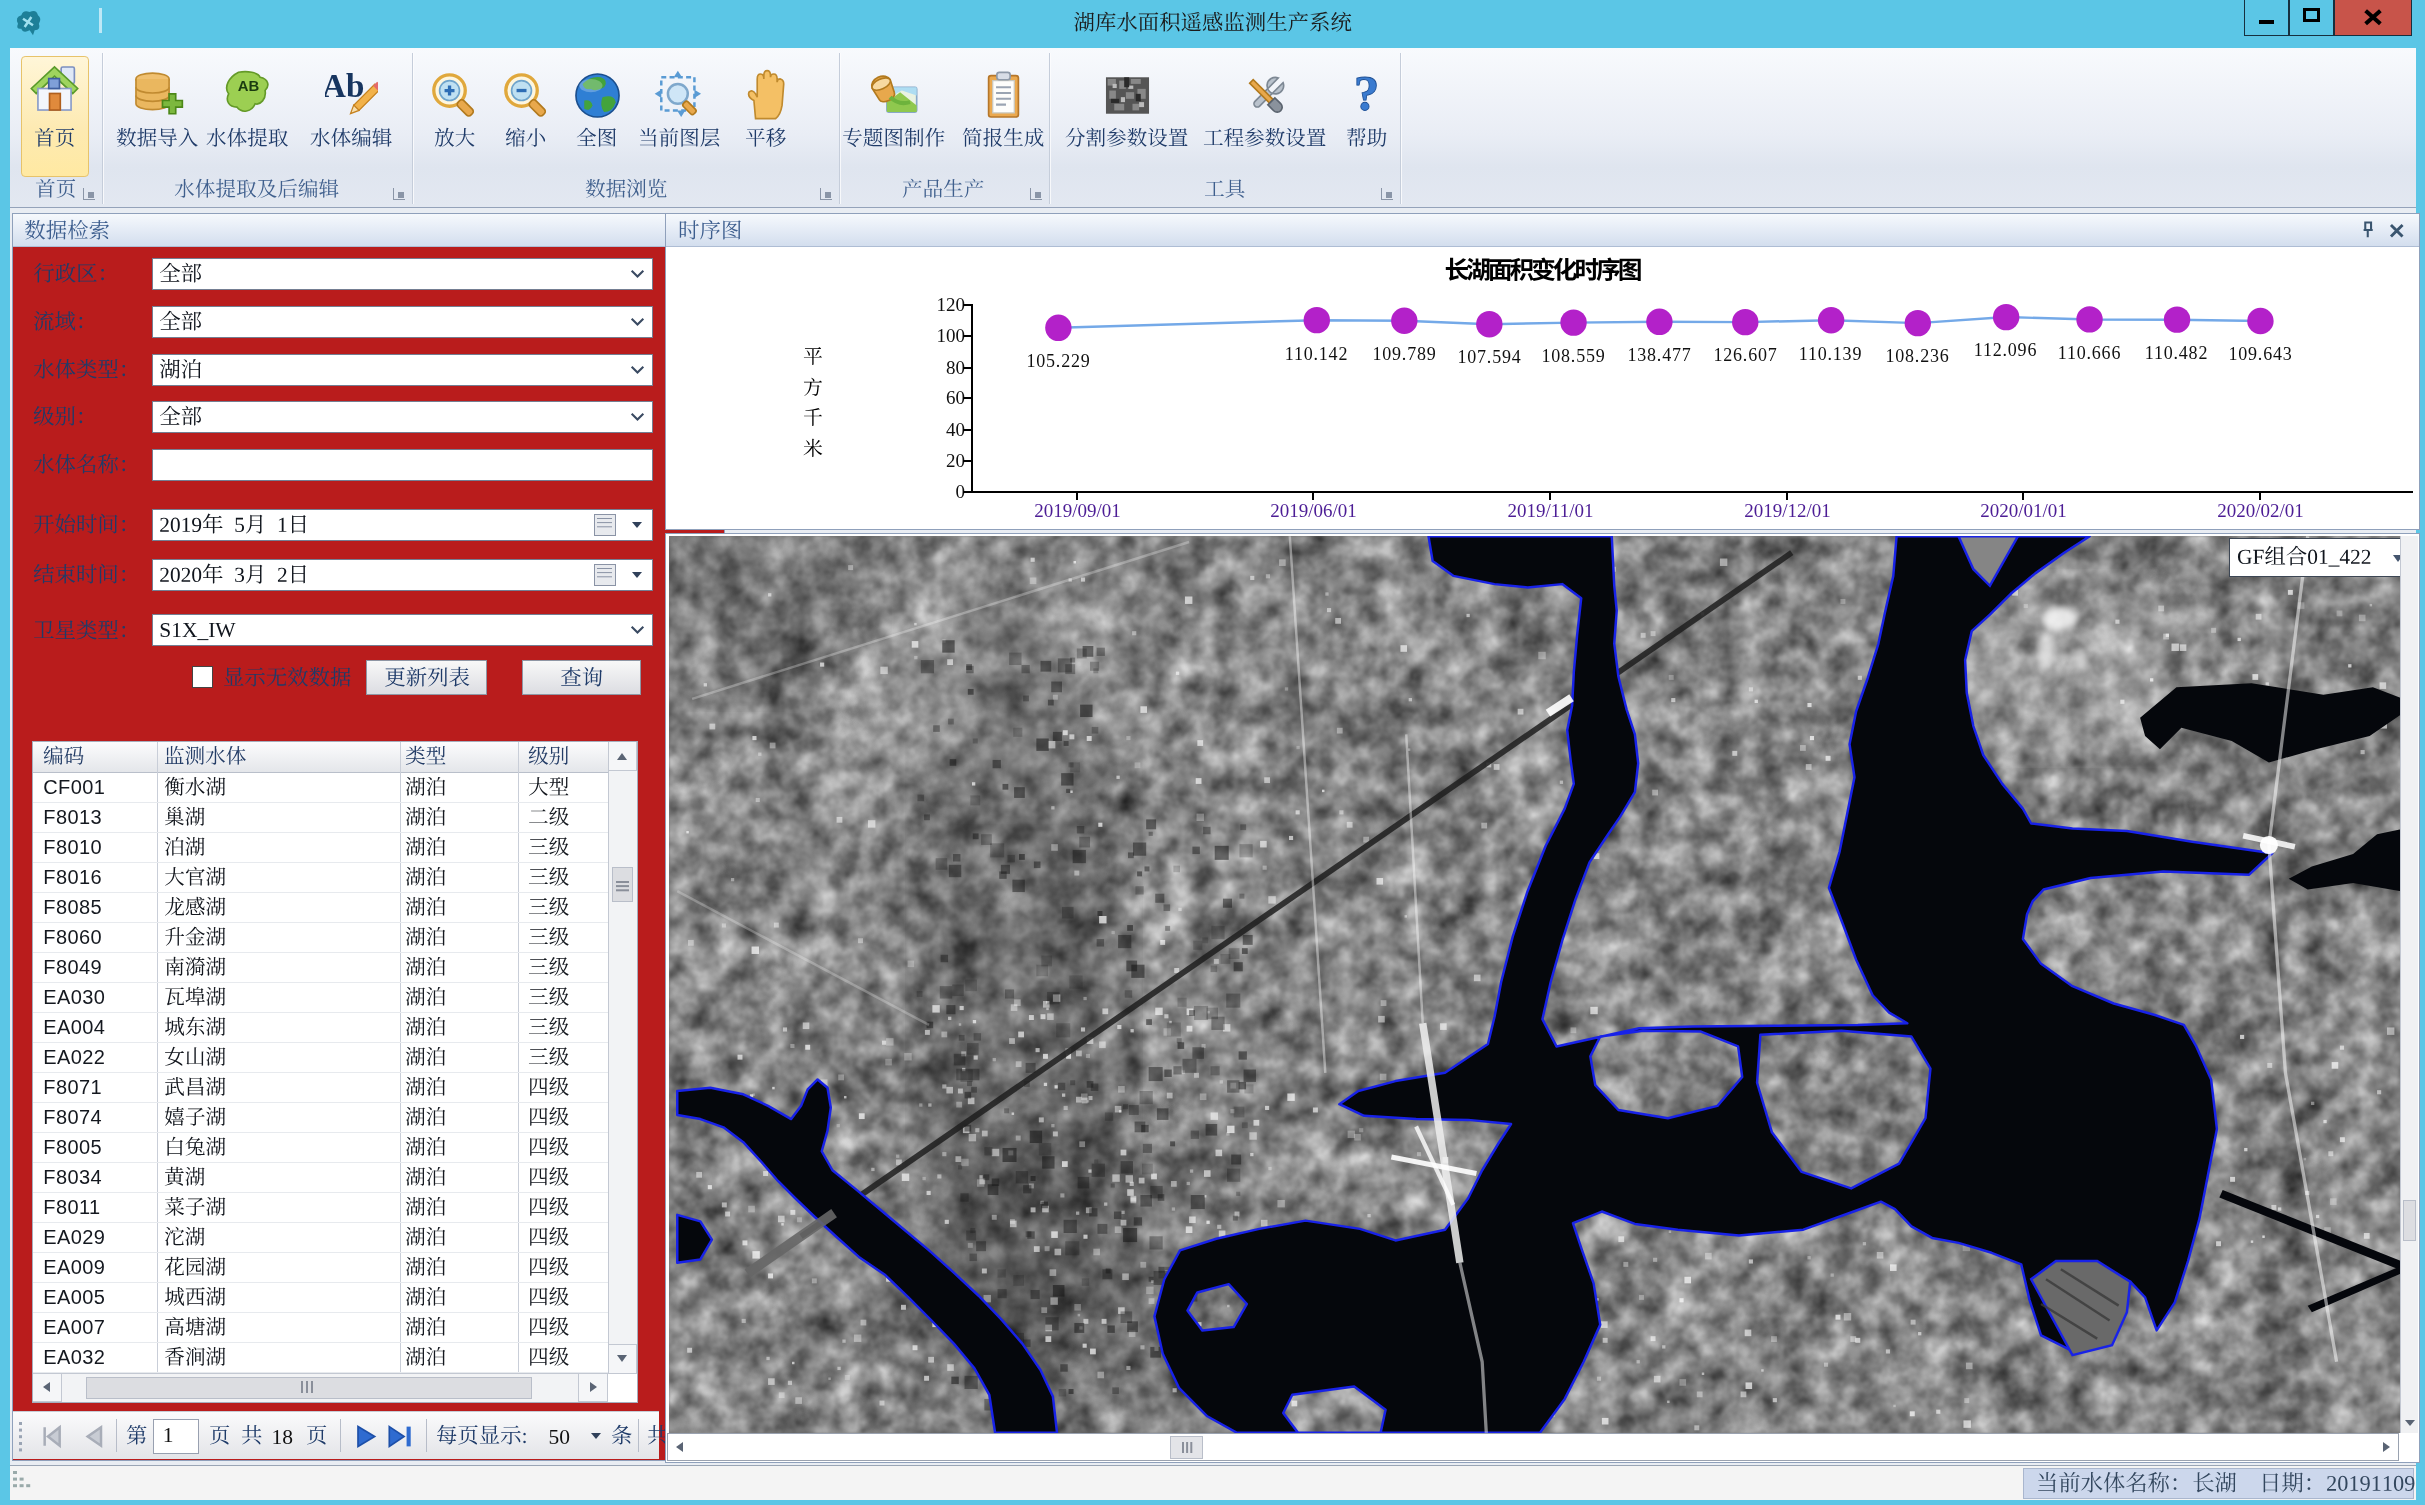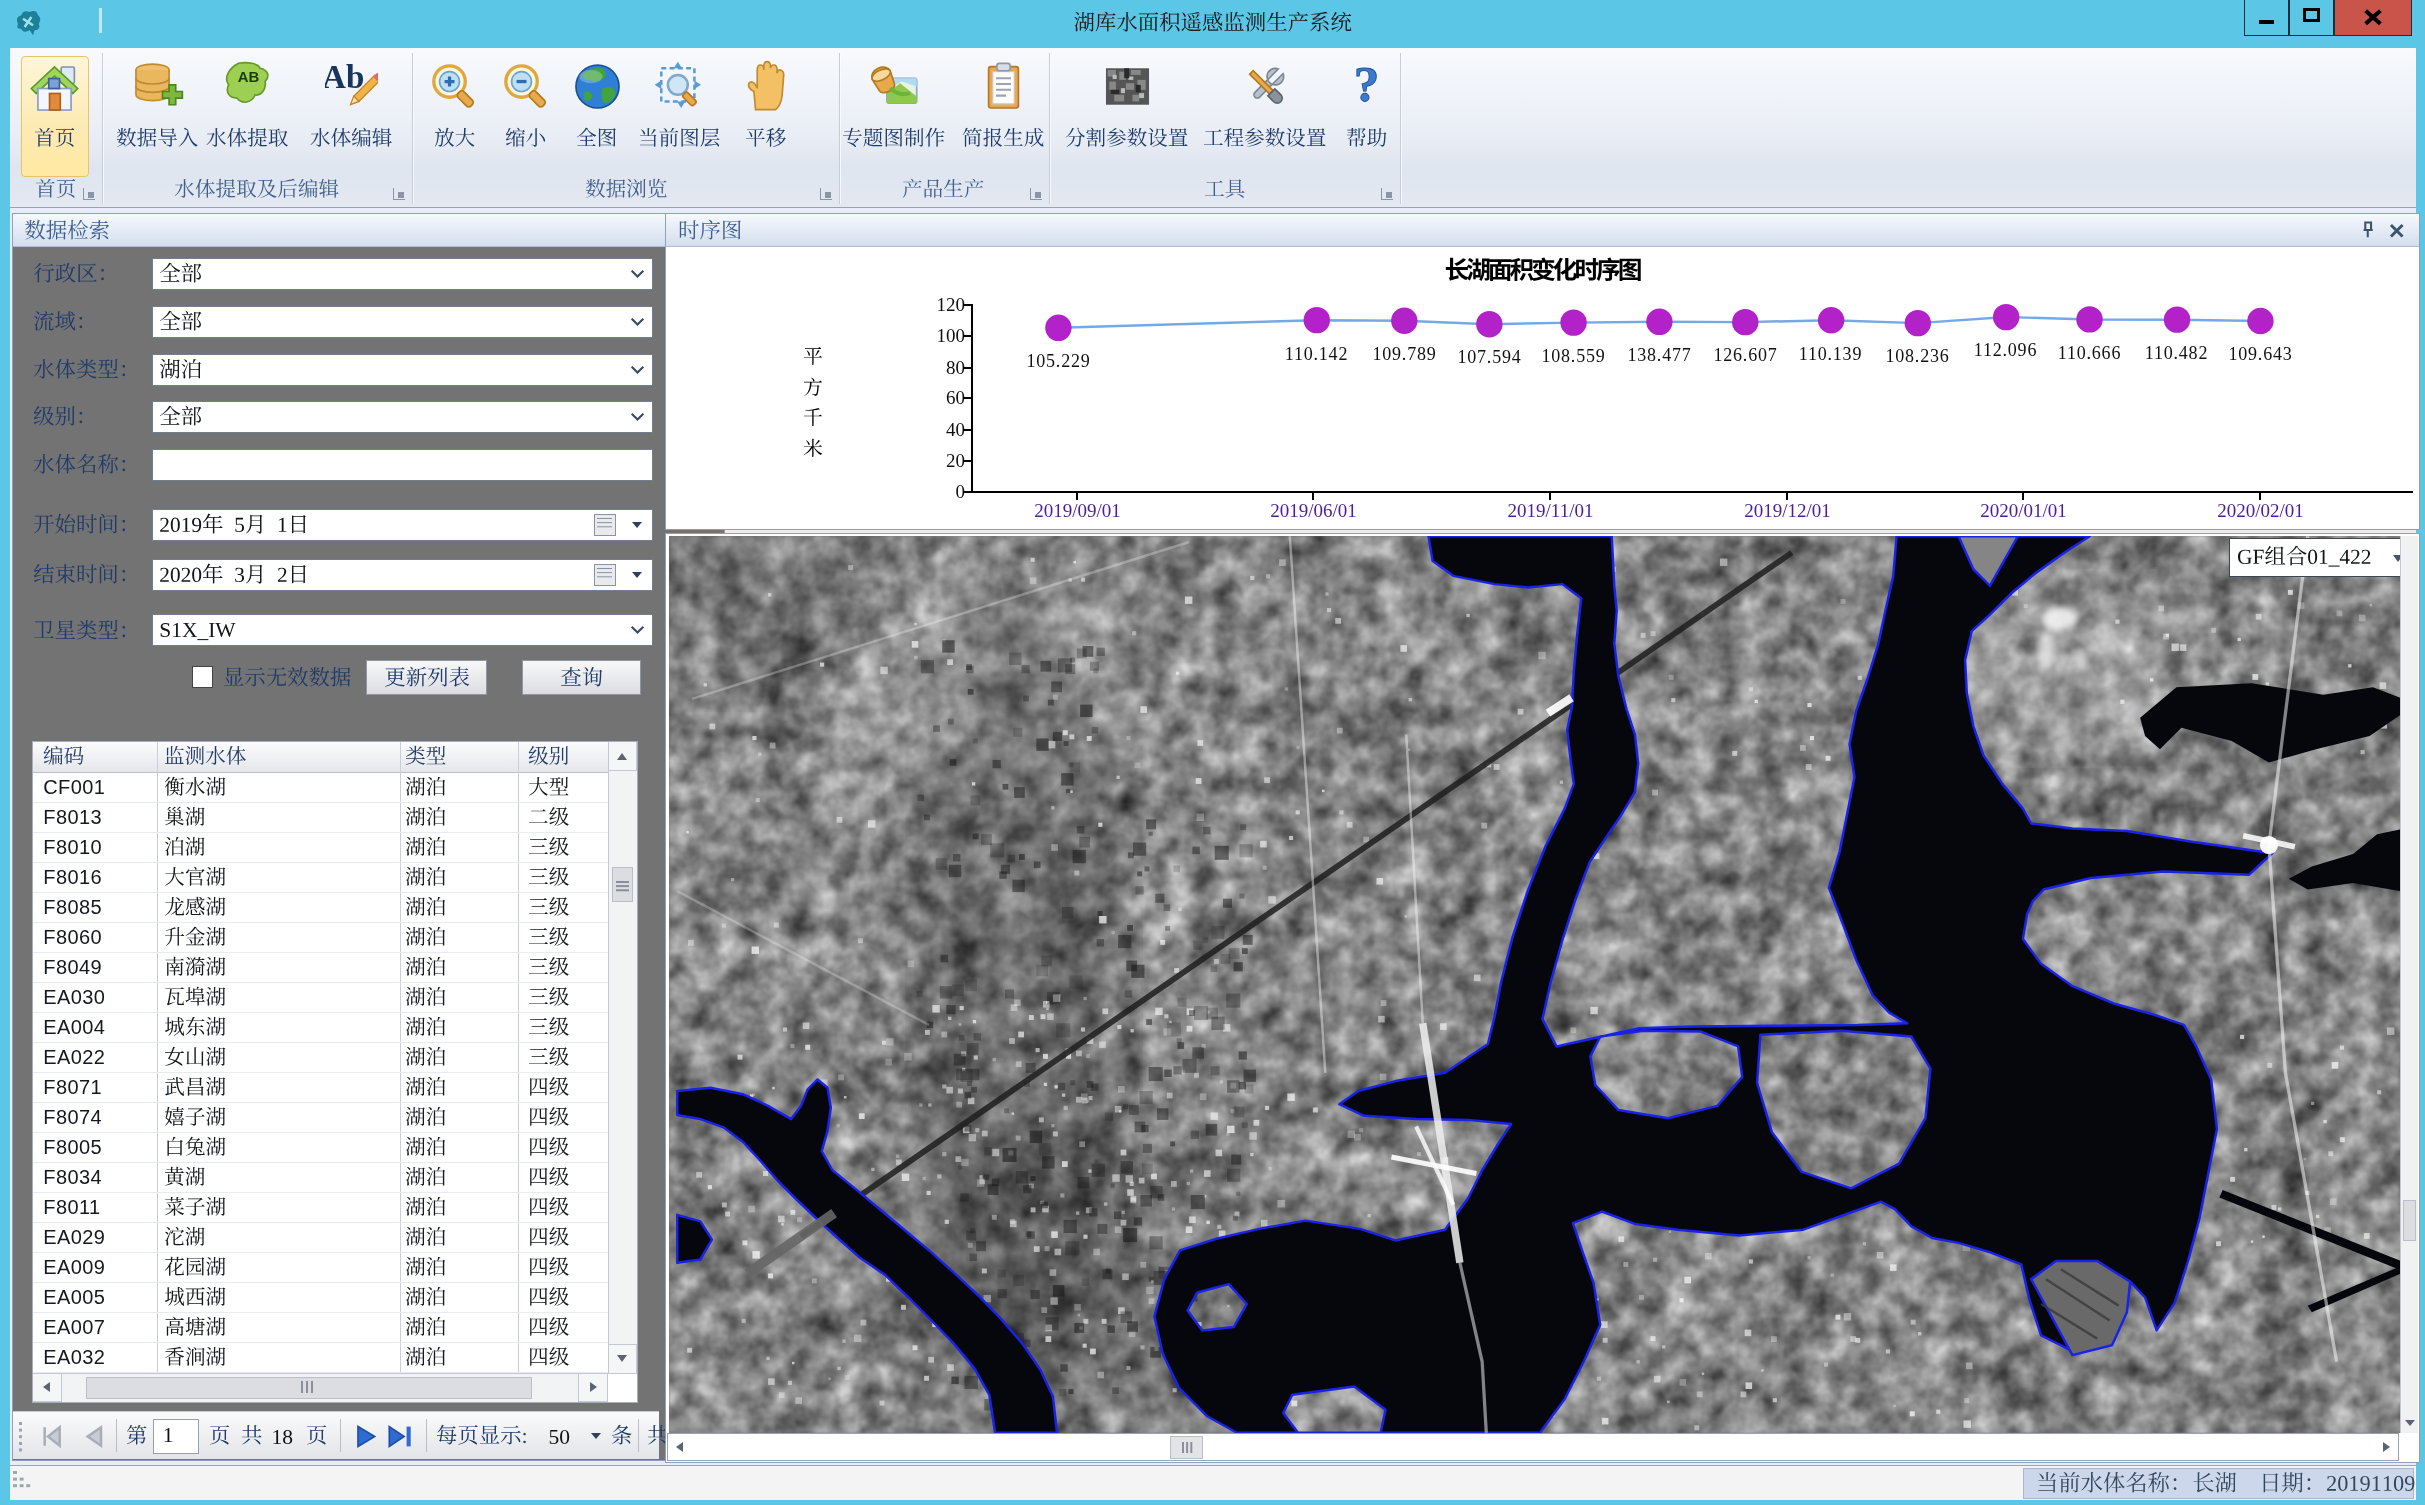--- a/index.html
+++ b/index.html
@@ -4,26 +4,26 @@
 *{margin:0;padding:0;box-sizing:border-box}
 html,body{width:2426px;height:1506px;overflow:hidden}
 body{background:#5bc6e6;position:relative;font-family:"Liberation Sans",sans-serif}
 .abs{position:absolute}
 
 .wb{position:absolute;top:0;height:36px;border:1.7px solid #16303f;border-top:none;text-align:center}
 
 #ribbon{left:10px;top:48px;width:2406px;height:160px;background:linear-gradient(#f8fafd,#e9edf5 55%,#dfe5ef 75%,#e3e8f1);border-bottom:1.7px solid #95a3ba}
 .rsep{position:absolute;top:5px;bottom:3.3px;width:0.8px;background:#c5cdda;box-shadow:0.8px 0 0 #fdfdfe}
 .rbtn{position:absolute;top:8.3px}
-.rbtn .ic{margin:4px auto;width:53px;height:53px;position:relative}
+.rbtn .ic{margin:13px auto;width:53px;height:53px;position:relative}
 .dlg{position:absolute;bottom:6.6px;width:12.4px;height:12.4px;border-left:1.7px solid #8a95a7;border-bottom:1.7px solid #8a95a7}
 .dlg:after{content:"";position:absolute;right:1.7px;bottom:1.7px;width:5.8px;height:5.8px;background:#8a95a7}
 #homebtn{position:absolute;left:10.7px;top:8.3px;width:68px;height:121px;border:1.7px solid #e7c36a;border-radius:4.1px;background:linear-gradient(#fff6d8,#fdeab2 60%,#ffe9a2)}
 
-#lpanel{left:11.6px;top:213px;width:713px;height:1248px;background:#737373;border:0.8px solid #8fa0bb}
+#lpanel{left:11.6px;top:213px;width:713px;height:1248px;background:#b91c1c;border:0.8px solid #8fa0bb}
 .phead{position:absolute;left:0;top:0;right:0;height:33px;background:linear-gradient(#f6f9fd,#d3deee);border-bottom:0.8px solid #aebdd4}
 .pin{position:absolute;top:5.8px;width:21.5px;height:21.5px}
 .field{position:absolute;left:139px;width:501px;height:32px;border:0.8px solid #747e92;background:#fff}
 .tri{position:absolute;width:0;height:0;border-left:5.8px solid transparent;border-right:5.8px solid transparent;border-top:7.4px solid #44556e}
 .btn{position:absolute;height:35px;background:linear-gradient(#f8f8f8,#dcdde2);border:0.8px solid #8f96a4}
 
 #tbl{position:absolute;left:19px;top:527px;width:606px;height:662px;border:0.8px solid #a6aebd;overflow:hidden;background:#fff}
 .th{position:absolute;left:0;top:0;right:29px;height:31px;background:linear-gradient(#fcfcfd,#e4e6ea);border-bottom:0.8px solid #b9bfca}
 .tbody{position:absolute;left:0;top:31px;right:29px;bottom:29px;overflow:hidden}
 .tr{height:30px;border-bottom:0.8px solid #e7eaee;position:relative;font-size:20px;color:#14181f}

